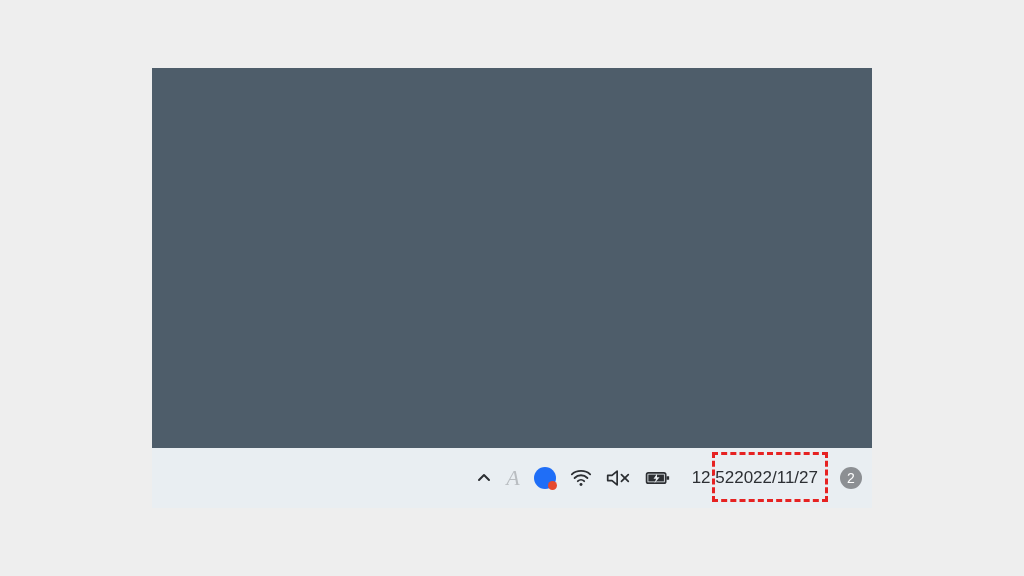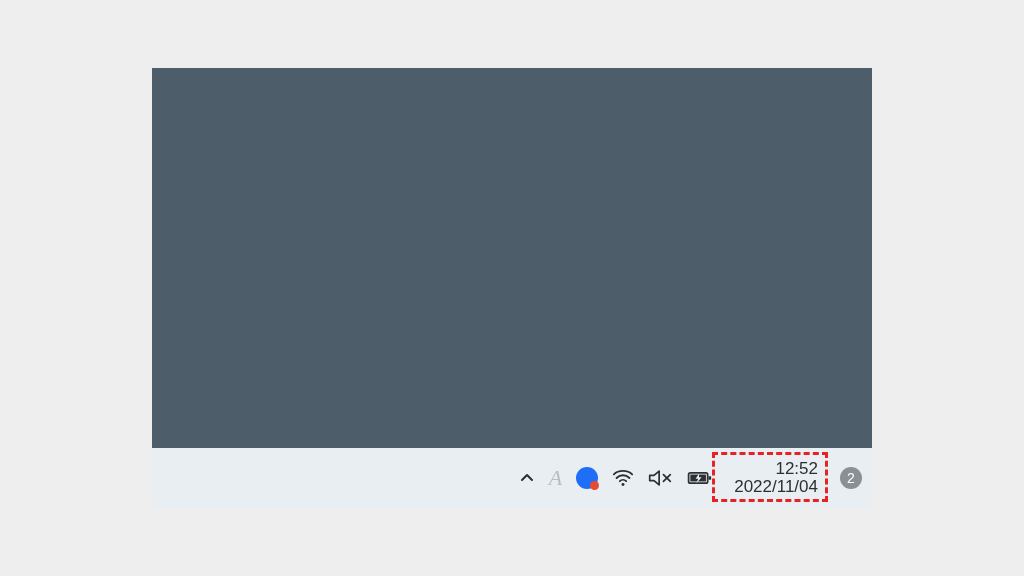--- a/index.html
+++ b/index.html
@@ -38,21 +38,21 @@
     .chat-icon {
       width: 22px; height: 22px; border-radius: 50%;
       background: #1f6ef7;
       position: relative;
     }
     .chat-icon::after {
       content:""; position:absolute; right:-1px; bottom:-1px;
       width:9px; height:9px; border-radius:50%; background:#e64a2f;
     }
     .clock-box {
-      display: flex; flex-direction: column; align-items: flex-end; justify-content: center;
+      display: flex; align-items: flex-end; justify-content: center;
       line-height: 1.05; color: #2c2f33;
       padding: 2px 8px;
     }
     .clock-box .time { font-size: 17px; }
     .clock-box .date { font-size: 17px; }
     .highlight {
       position: absolute;
       border: 3px dashed #e62222;
       pointer-events: none;
     }
@@ -106,21 +106,21 @@
       <svg width="26" height="20" viewBox="0 0 30 20">
         <rect x="3" y="4" width="22" height="12" rx="2" fill="none" stroke="#2c2f33" stroke-width="2"></rect>
         <rect x="26" y="8" width="3" height="4" fill="#2c2f33"></rect>
         <rect x="5" y="6" width="18" height="8" fill="#2c2f33"></rect>
         <polygon points="15,5 11,11 14,11 12,16 18,9 15,9" fill="#e9eef2"></polygon>
       </svg>
     </span>
 
     <div class="clock-box">
       <span class="time">12:52</span>
-      <span class="date">2022/11/04</span>
+      <span class="date">2022/11/27</span>
     </div>
 
     <span class="notif-badge">
       <span>2</span>
     </span>
 
   </div>
 
   <div class="highlight" id="hl" style="left: 560px; top: 384px; width: 116px; height: 50px;"></div>
 </div>

